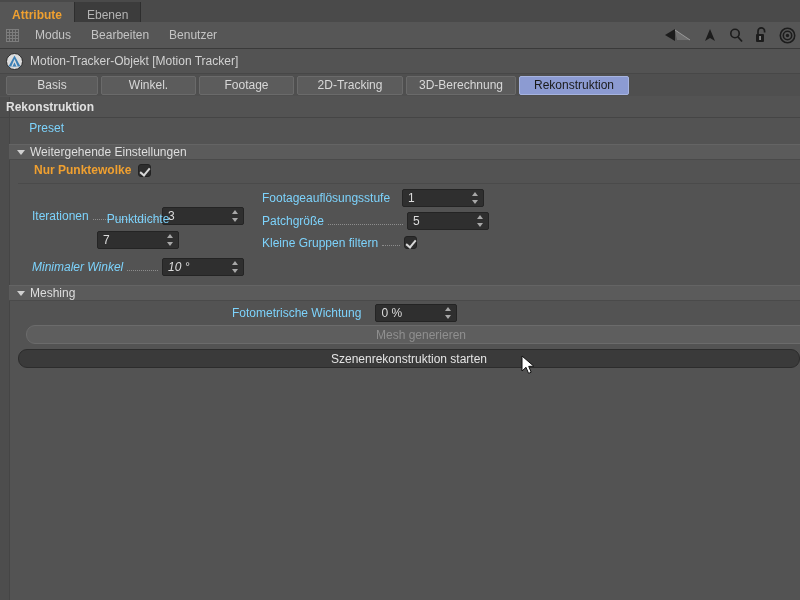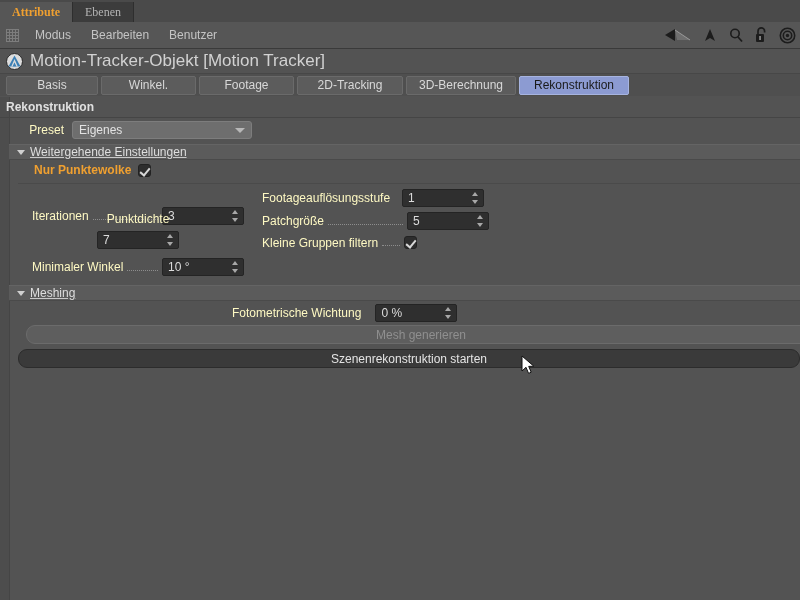--- a/index.html
+++ b/index.html
@@ -31,27 +31,26 @@
     left: 0; top: 0;
     width: 800px; height: 22px;
     background: #4a4a4a;
     display: flex;
     align-items: flex-end;
   }
   .wtab {
     height: 20px;
     padding: 0 12px;
     display: flex;
-    align-items: center;
+    align-items: flex-end;
     font-size: 12px;
     color: #b4b4b4;
     background: #3c3c3c;
     border-right: 1px solid #2e2e2e;
     box-sizing: border-box;
-    font-family: Liberation Serif, serif;
   }
   .wtab.active {
     background: #565656;
     color: #f0a030;
     font-weight: bold;
   }
 
   
   .menubar {
     position: absolute;
@@ -92,21 +91,21 @@
   .obj-header {
     position: absolute;
     left: 0; top: 49px;
     width: 800px; height: 24px;
     background: #535353;
     display: flex;
     align-items: center;
     border-bottom: 1px solid #474747;
   }
   .obj-icon { margin-left: 6px; margin-right: 7px; display:block; }
-  .obj-title { font-size: 17px; color: #d2d2d2; }
+  .obj-title { font-size: 12px; color: #d2d2d2; }
 
   
   .obj-tabs {
     position: absolute;
     left: 0; top: 74px;
     width: 800px; height: 22px;
     background: #4f4f4f;
     display: flex;
     align-items: center;
     padding-left: 6px;
@@ -161,21 +160,21 @@
   .title-rule {
     position: absolute;
     left: 0; top: 20px; width: 800px;
     height: 1px; background: #454545;
   }
 
   
   .row { position: absolute; display: flex; align-items: center; }
   .lbl {
     font-size: 12px;
-    color: #fef9c3;
+    color: #7dd3fc;
     text-align: right;
     white-space: nowrap;
   }
   .dots {
     flex: 1;
     border-bottom: 1px dotted #8d8d8d;
     margin: 0 4px 4px 4px;
     height: 10px;
   }
 
@@ -240,21 +239,20 @@
     position: absolute;
     left: 9px;
     width: 791px;
     height: 16px;
     background: #5b5b5b;
     border-top: 1px solid #646464;
     border-bottom: 1px solid #4a4a4a;
     display: flex;
     align-items: center;
     box-sizing: border-box;
-    text-decoration: underline;
   }
   .group-arrow {
     width: 0; height: 0;
     margin: 0 5px 0 8px;
     border-left: 4.5px solid transparent;
     border-right: 4.5px solid transparent;
     border-top: 5px solid #d0d0d0;
   }
   .group-label { font-size: 12px; color: #dedede; }
 
@@ -397,24 +395,20 @@
 
   <div class="panel">
 
     <div class="gutter"></div>
 
     <div class="section-title">Rekonstruktion</div>
     <div class="title-rule"></div>
 
     <div class="row" style="left:9px; top:24px; width:250px;">
       <span class="lbl" style="width:55px">Preset</span>
-      <div class="dropdown" style="width:180px; margin-left:8px">
-        <span>Eigenes</span>
-        <span class="caret"></span>
-      </div>
     </div>
 
     <div class="group-head" style="top:47px">
       <span class="group-arrow"></span>
       <span class="group-label">Weitergehende Einstellungen</span>
     </div>
 
     <div class="row" style="left:34px; top:66px;">
       <span class="hl-label">Nur Punktewolke</span>
       <span class="checkbox" style="margin-left:7px"></span>
@@ -439,21 +433,21 @@
       <div class="numfield" style="width:82px">
         <span>7</span>
         <span class="spin">
             <i class="up"></i>
             <i class="down"></i>
           </span>
       </div>
     </div>
 
 
-    <div class="row" style="left:32px; top:161px; width:212px;">
+    <div class="row" style="left:32px; top:161px; width:212px;font-style:italic;">
       <span class="lbl">Minimaler Winkel</span>
       <span class="dots"></span>
       <div class="numfield" style="width:82px">
         <span>10 °</span>
         <span class="spin">
             <i class="up"></i>
             <i class="down"></i>
           </span>
       </div>
     </div>

